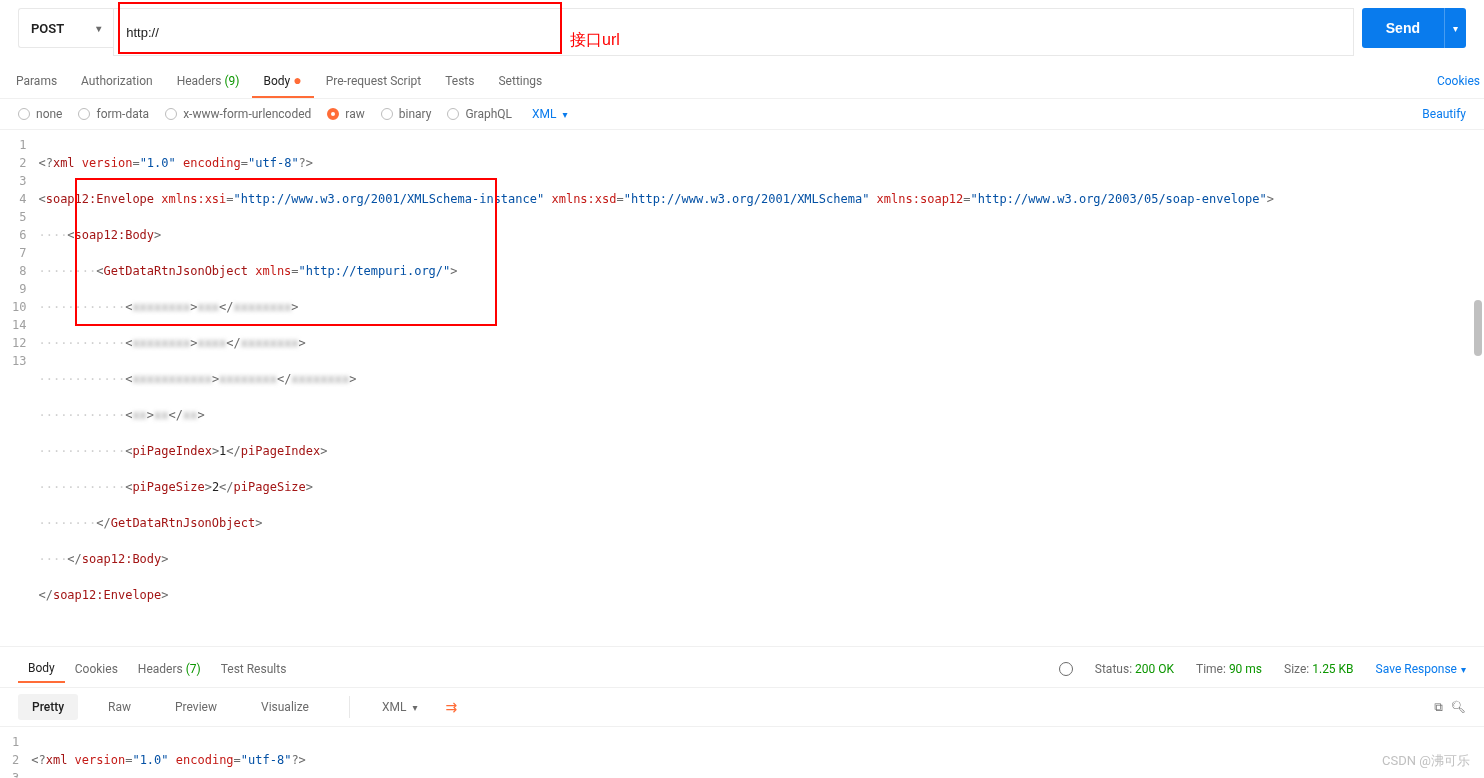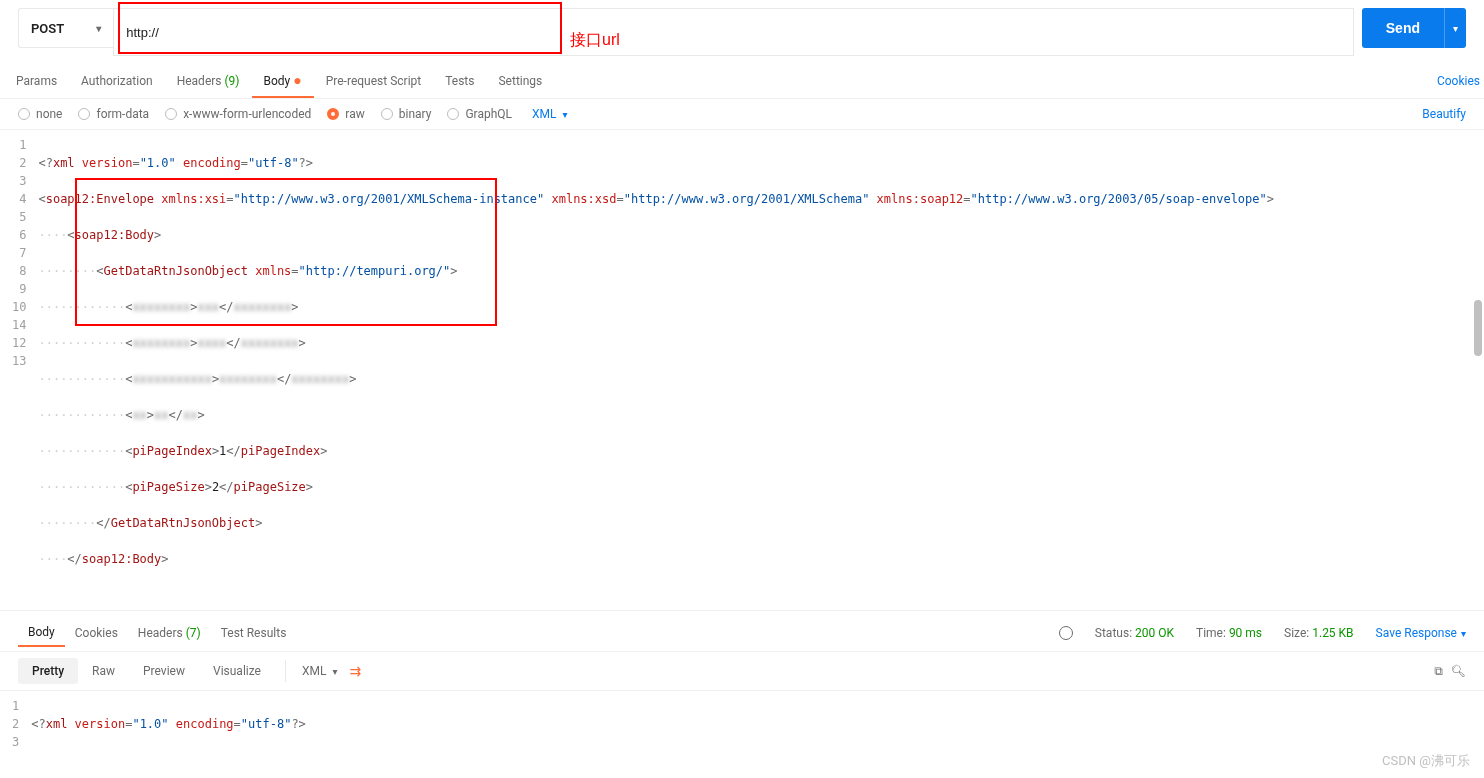--- a/index.html
+++ b/index.html
@@ -47,21 +47,21 @@
     
     .resp-tabs { display: flex; align-items: center; padding: 8px 18px 4px 18px; border-top: 1px solid #f0f0f0; border-bottom: 1px solid #f0f0f0; font-size: 12px; }
     .resp-tabs .tab { padding: 6px 10px; }
     .resp-tabs .tab.active { border-bottom: 2px solid #ff6c37; color: #212121; }
     .resp-right { margin-left: auto; display: flex; align-items: center; gap: 22px; color: #6b6b6b; }
     .stat-val { color: #0c9600; }
     .save-resp { color: #097bed; cursor: pointer; display:flex; align-items:center; gap:4px;}
     .globe { width: 14px; height: 14px; border: 1px solid #6b6b6b; border-radius: 50%; display: inline-block; position: relative; }
     
     
-    .viewmode { display: flex; align-items: center; gap: 0; padding: 6px 18px; border-bottom: 1px solid #f0f0f0; }
+    .viewmode { display: flex; align-items: center; gap: 16px; padding: 6px 18px; border-bottom: 1px solid #f0f0f0; }
     .vm-tab { padding: 6px 14px; color: #6b6b6b; cursor: pointer; }
     .vm-tab.active { background: #f2f2f2; border-radius: 3px; color: #212121; font-weight: 500; }
     .vm-sep { border-left: 1px solid #e8e8e8; height: 22px; margin: 0 10px; }
     .vm-fmt { color: #6b6b6b; display: flex; align-items: center; gap: 6px; cursor: pointer; padding: 0 6px; }
     .vm-icons { display: flex; gap: 6px; margin-left: 6px; }
     .vm-icons span { color: #ff6c37; font-size: 14px; }
     .vm-right { margin-left: auto; display: flex; gap: 8px; color: #6b6b6b; }
     
     
     .redbox { position: absolute; border: 2px solid #ff0000; pointer-events: none; }
@@ -165,20 +165,21 @@
 <div><span class="indent-dots">····</span><span class="xml-punct">&lt;</span><span class="xml-tag">soap12:Body</span><span class="xml-punct">&gt;</span></div>
 <div><span class="indent-dots">········</span><span class="xml-punct">&lt;</span><span class="xml-tag">GetDataRtnJsonObject</span> <span class="xml-attr">xmlns</span><span class="xml-punct">=</span><span class="xml-val">"http://tempuri.org/"</span><span class="xml-punct">&gt;</span></div>
 <div><span class="indent-dots">············</span><span class="xml-punct">&lt;</span><span class="xml-tag blur2">xxxxxxxx</span><span class="xml-punct">&gt;</span><span class="xml-text blur2">xxx</span><span class="xml-punct">&lt;/</span><span class="xml-tag blur2">xxxxxxxx</span><span class="xml-punct">&gt;</span></div>
 <div><span class="indent-dots">············</span><span class="xml-punct">&lt;</span><span class="xml-tag blur2">xxxxxxxx</span><span class="xml-punct">&gt;</span><span class="xml-text blur2">xxxx</span><span class="xml-punct">&lt;/</span><span class="xml-tag blur2">xxxxxxxx</span><span class="xml-punct">&gt;</span></div>
 <div><span class="indent-dots">············</span><span class="xml-punct">&lt;</span><span class="xml-tag blur2">xxxxxxxxxxx</span><span class="xml-punct">&gt;</span><span class="xml-text blur2">xxxxxxxx</span><span class="xml-punct">&lt;/</span><span class="xml-tag blur2">xxxxxxxx</span><span class="xml-punct">&gt;</span></div>
 <div><span class="indent-dots">············</span><span class="xml-punct">&lt;</span><span class="xml-tag blur2">xx</span><span class="xml-punct">&gt;</span><span class="xml-text blur2">xx</span><span class="xml-punct">&lt;/</span><span class="xml-tag blur2">xx</span><span class="xml-punct">&gt;</span></div>
 <div><span class="indent-dots">············</span><span class="xml-punct">&lt;</span><span class="xml-tag">piPageIndex</span><span class="xml-punct">&gt;</span><span class="xml-text">1</span><span class="xml-punct">&lt;/</span><span class="xml-tag">piPageIndex</span><span class="xml-punct">&gt;</span></div>
 <div><span class="indent-dots">············</span><span class="xml-punct">&lt;</span><span class="xml-tag">piPageSize</span><span class="xml-punct">&gt;</span><span class="xml-text">2</span><span class="xml-punct">&lt;/</span><span class="xml-tag">piPageSize</span><span class="xml-punct">&gt;</span></div>
 <div><span class="indent-dots">········</span><span class="xml-punct">&lt;/</span><span class="xml-tag">GetDataRtnJsonObject</span><span class="xml-punct">&gt;</span></div>
 <div><span class="indent-dots">····</span><span class="xml-punct">&lt;/</span><span class="xml-tag">soap12:Body</span><span class="xml-punct">&gt;</span></div>
+<div><span class="xml-punct">&lt;/</span><span class="xml-tag">soap12:Envelope</span><span class="xml-punct">&gt;</span></div>
   </div>
 
   <div class="redbox" style="left:75px; top:48px; width:422px; height:148px;"></div>
   <div class="scrollhandle" style="top:170px; height:56px;"></div>
 </div>
 
 <div class="resp-tabs">
   <div class="tab active">Body</div>
   <div class="tab">Cookies</div>
   <div class="tab">

